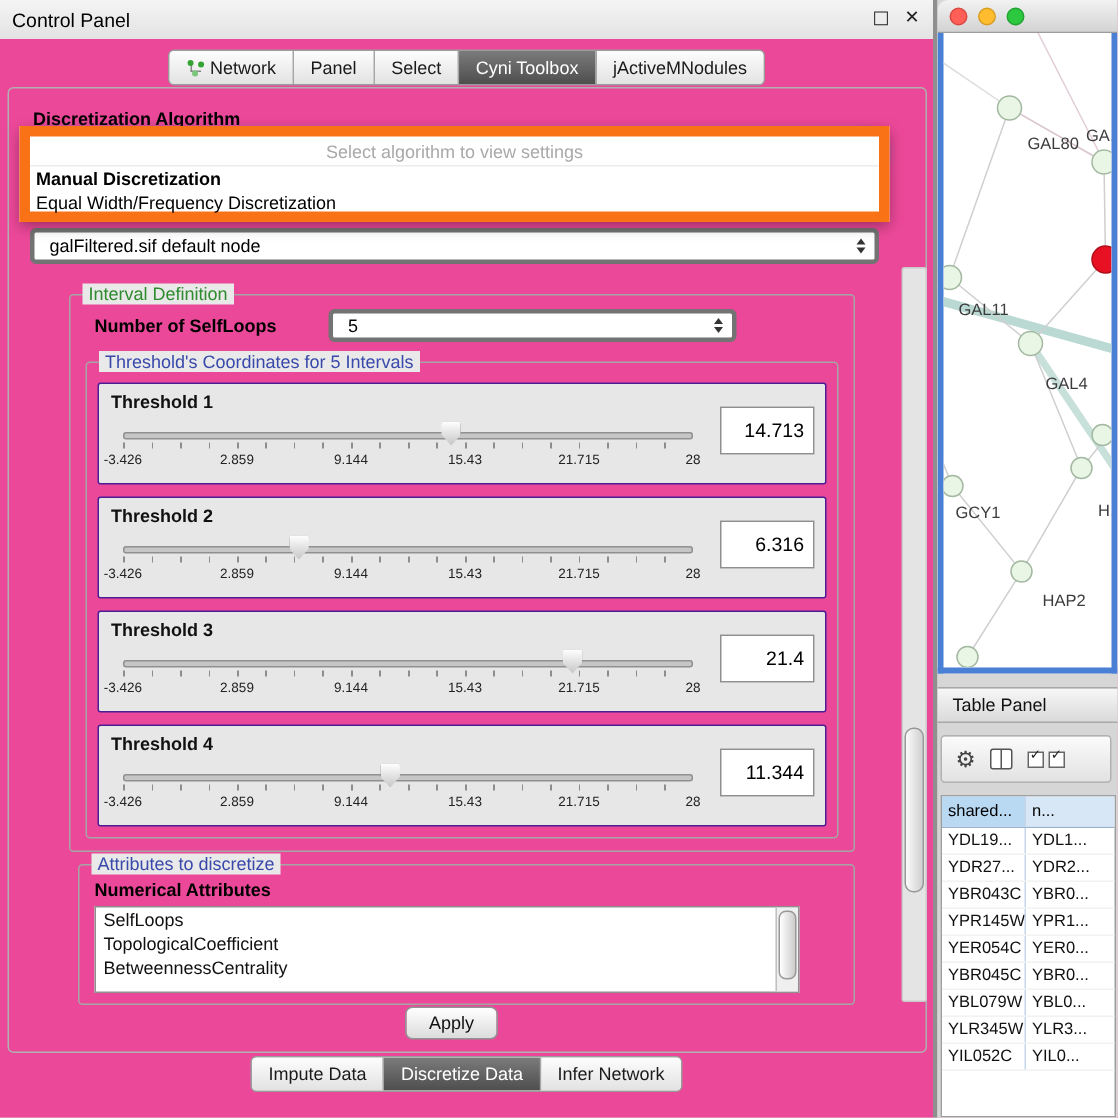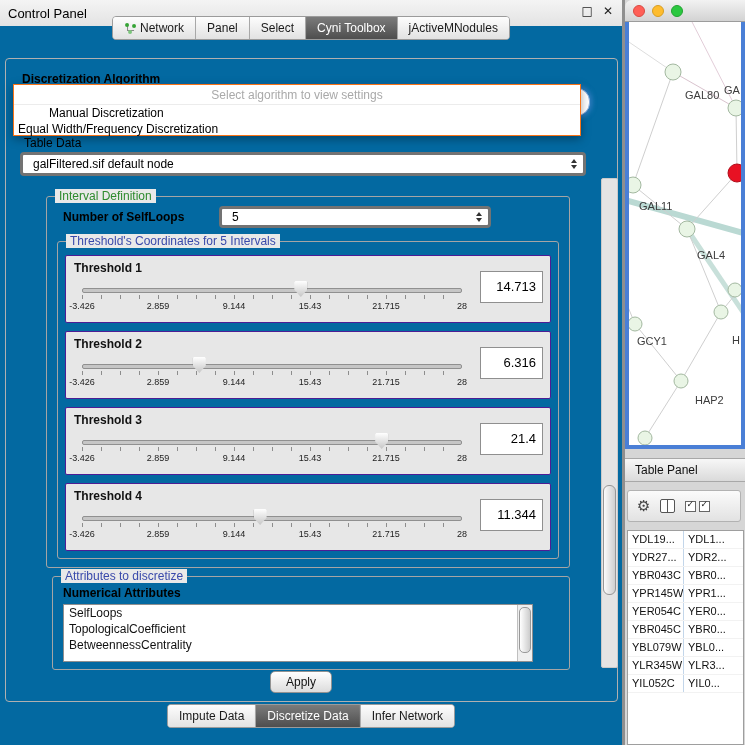--- a/index.html
+++ b/index.html
@@ -1,44 +1,44 @@
 <!DOCTYPE html>
 <html><head>
 <meta charset="utf-8">
 <style>
   html,body{margin:0;padding:0;width:745px;height:745px;overflow:hidden;
     font-family:"Liberation Sans",sans-serif;background:#e9e9e9;cursor:default;}
   
-  .control-panel{position:absolute;left:0;top:0;width:622px;height:745px;background:#0369a1;}
+  .control-panel{position:absolute;left:0;top:0;width:622px;height:745px;background:#ec4899;}
   .titlebar{position:absolute;left:0;top:0;width:100%;height:26px;background:linear-gradient(#f4f4f4,#e3e3e3);}
   .cp-title{position:absolute;left:8px;top:6px;font-size:13px;color:#000;}
   .win-controls{position:absolute;right:9px;top:4px;display:flex;gap:10px;}
   .win-btn{font-size:12px;color:#222;font-family:"DejaVu Sans",sans-serif;}
   .win-btn.close{font-weight:bold;}
   .segbar{position:absolute;display:flex;height:22px;border:1px solid #9b9b9b;border-radius:4px;overflow:hidden;background:#f0f0f0;}
-  #top-tabs{top:16px;left:50%;transform:translateX(-50%);}
+  #top-tabs{top:33px;left:50%;transform:translateX(-50%);}
   .segbar.bottom{top:704px;left:50%;transform:translateX(-50%);}
   .seg{display:flex;align-items:center;gap:4px;padding:0 11px;font-size:12px;color:#1a1a1a;
        background:linear-gradient(#fdfdfd,#e2e2e2);border-right:1px solid #a6a6a6;white-space:nowrap;}
   .seg:last-child{border-right:0;}
   .seg.active{background:linear-gradient(#7b7b7b,#4e4e4e);color:#fff;}
   .net-icon{width:12px;height:12px;position:relative;display:inline-block;}
   .net-icon::after{content:"";position:absolute;left:3px;top:3px;width:6px;height:5px;border-left:1px solid #888;border-bottom:1px solid #888;}
   .net-icon::before{content:"";position:absolute;width:4px;height:4px;border-radius:50%;background:#35a435;left:1px;top:1px;
        box-shadow:7px 1px 0 #35a435,3px 7px 0 #7cc67c;z-index:1;}
   .inner-panel{position:absolute;left:5px;top:58px;width:611px;height:642px;border:1px solid #b0b0b0;border-radius:4px;}
   
   .algo-label{position:absolute;left:22px;top:72px;height:12px;overflow:hidden;font-size:12px;font-weight:bold;color:#000;z-index:1;}
   .algo-combo{position:absolute;left:20px;top:88px;width:568px;height:26px;background:#fff;border:1px solid #8ab0e0;
        border-radius:13px;box-shadow:0 0 5px 2px rgba(92,144,220,.55);z-index:2;}
-  .popup{position:absolute;left:13px;top:84px;width:566px;height:50px;background:#fff;border:1px solid #f97316;
+  .popup{position:absolute;left:13px;top:84px;width:566px;height:50px;background:#fff;border:7px solid #f97316;
        box-shadow:0 3px 9px rgba(0,0,0,.35);z-index:5;}
   .popup .placeholder{text-align:center;color:#a9a9a9;font-size:12px;padding:3px 0 2px;border-bottom:1px solid #ececec;}
   .popup .option{font-size:12px;padding:1px 4px;color:#000;white-space:nowrap;}
-  .popup .option.bold{font-weight:normal;margin-left:31px;}
+  .popup .option.bold{font-weight:bold;}
   
   .td-label{position:absolute;left:24px;top:136px;font-size:12px;color:#000;}
   .combo{position:absolute;background:#fff;border:3px solid #737373;border-radius:4px;box-sizing:border-box;}
   .table-combo{left:20px;top:152px;width:566px;height:24px;}
   .combo-val{position:absolute;left:10px;top:0;bottom:0;display:flex;align-items:center;font-size:12px;color:#000;}
   .combo-arrows{position:absolute;right:6px;top:50%;transform:translateY(-50%);display:flex;flex-direction:column;gap:2px;}
   .aup{width:0;height:0;border-left:3.5px solid transparent;border-right:3.5px solid transparent;border-bottom:4px solid #333;}
   .adn{width:0;height:0;border-left:3.5px solid transparent;border-right:3.5px solid transparent;border-top:4px solid #333;}
   
   .fs{position:absolute;border:1px solid #a5a5a5;border-radius:3px;}
@@ -331,20 +331,24 @@
   <div class="tp-toolbar">
     <span class="gear">⚙</span>
     <span class="col-icon"></span>
     <span class="cb-group">
         <span class="cb"></span>
         <span class="cb"></span>
       </span>
   </div>
 
   <div class="tp-table">
+    <div class="thead">
+      <div class="tcell c0 h">shared...</div>
+      <div class="tcell c1 h h2">n...</div>
+    </div>
     <div id="table-rows">
         <div class="trow">
           <div class="tcell c0">YDL19...</div>
           <div class="tcell c1">YDL1...</div>
         </div>
         <div class="trow">
           <div class="tcell c0">YDR27...</div>
           <div class="tcell c1">YDR2...</div>
         </div>
         <div class="trow">

